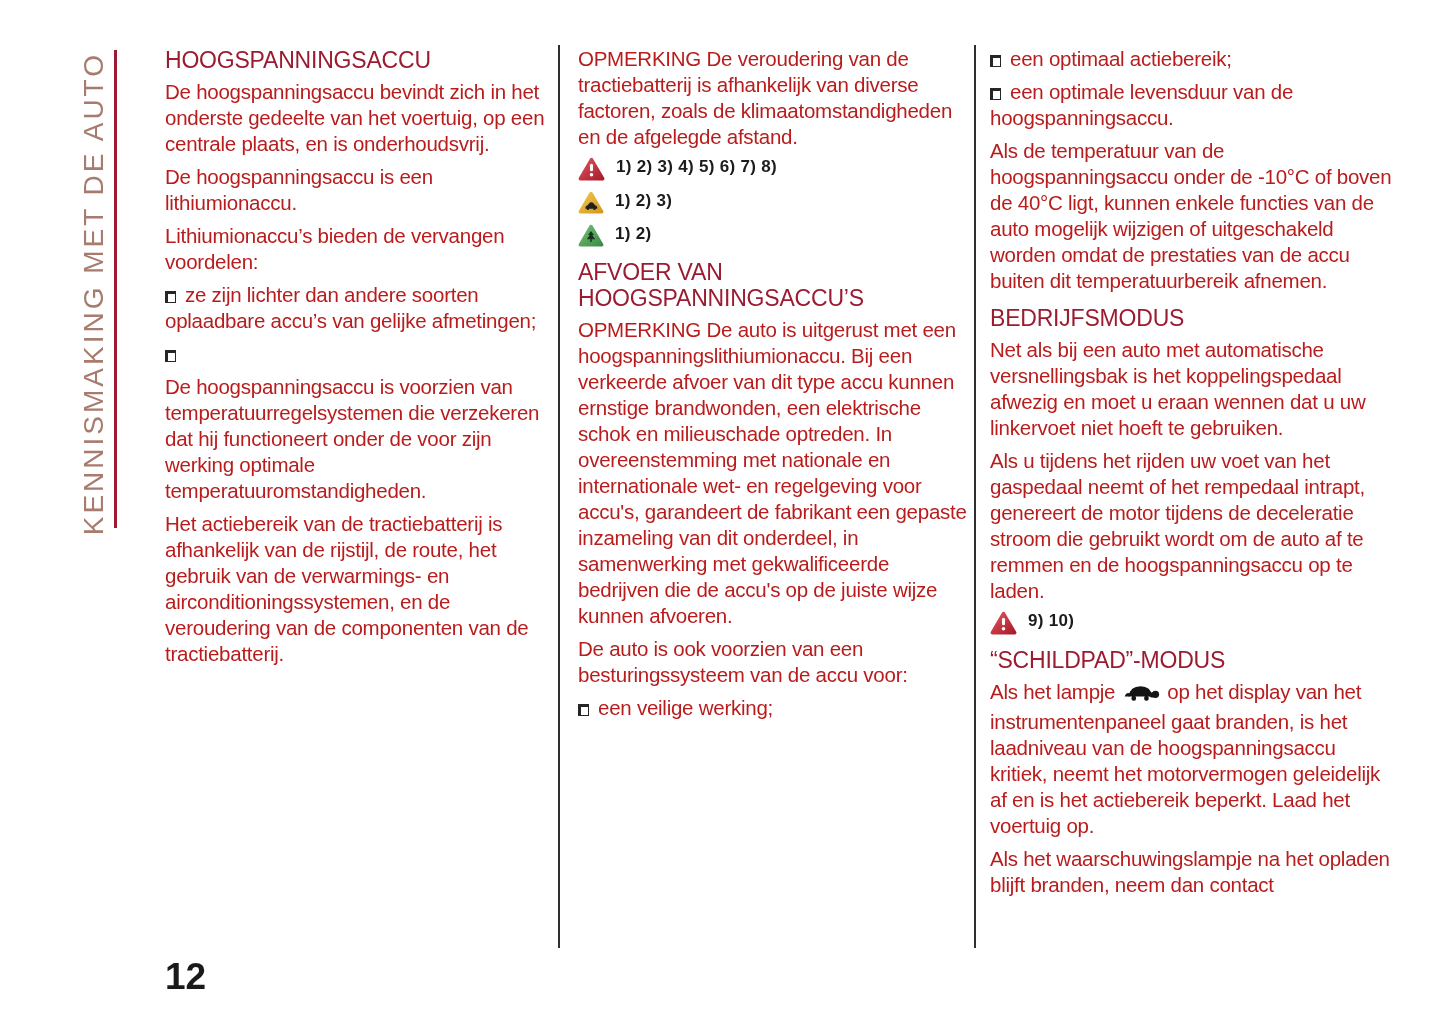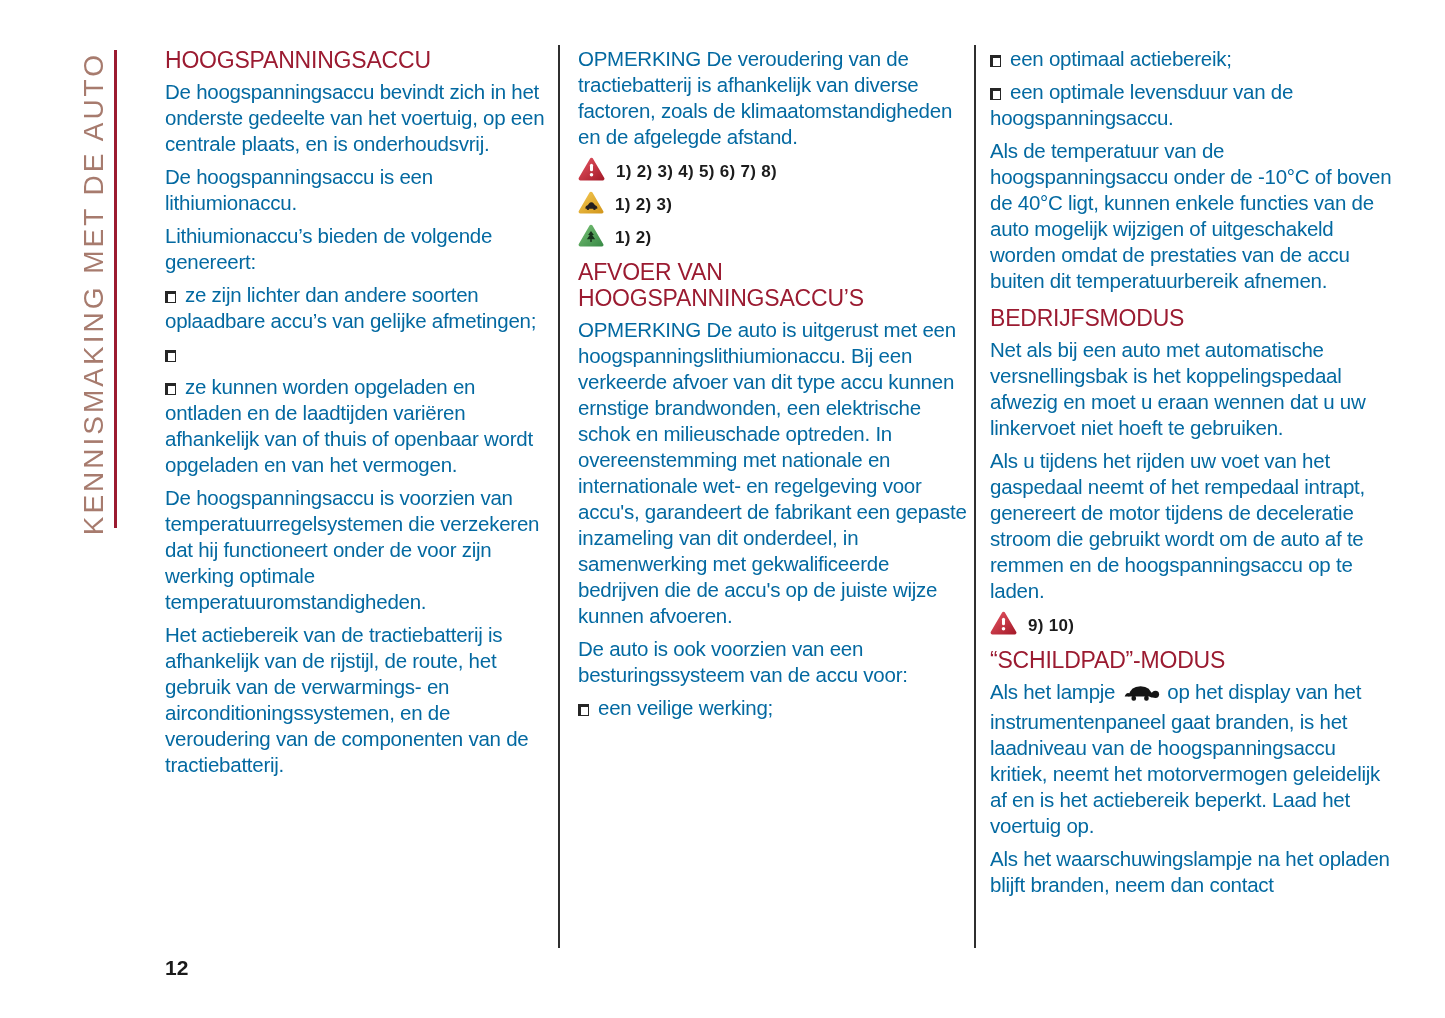--- a/index.html
+++ b/index.html
@@ -21,50 +21,49 @@
   .col-3 { left:990px; width:402px; }
   .column-divider { position:absolute; top:45px; width:1.6px; height:903px; background:#2f2f2f; }
   .divider-1 { left:558px; }
   .divider-2 { left:974px; }
   .heading {
     font-size:23px; font-weight:normal; color:#9b1b31; margin:12px 0 5px 0;
     letter-spacing:-0.2px; line-height:1.12;
   }
   .column > .heading:first-child { margin-top:2px; }
   .para {
-    font-size:20.5px; line-height:26px; letter-spacing:-0.25px; margin:0 0 7px 0; color:#0369a1;
+    font-size:20.5px; line-height:26px; letter-spacing:-0.25px; margin:0 0 7px 0; color:#b91c1c;
   }
   .square {
     display:inline-block; width:11px; height:12px; box-sizing:border-box;
     border:solid #262626; border-width:3px 1.6px 1.6px 3px;
     margin-right:9px; vertical-align:-1px;
   }
-  .warnrow { display:flex; align-items:flex-end; gap:11px; margin:4px 0 9px 0; }
+  .warnrow { display:flex; align-items:flex-start; gap:11px; margin:4px 0 9px 0; }
   .warnrow .refs { font-weight:bold; font-size:17px; color:#1c1c1c; letter-spacing:0.3px; }
   .warn-icon { display:inline-flex; }
   .inline-icon { display:inline-block; vertical-align:-4px; margin:0 7px; }
   .page-number {
-    position:absolute; left:165px; top:956px; font-size:21px; font-weight:bold; color:#1a1a1a;
+    position:absolute; left:165px; top:956px; font-size:37px; font-weight:bold; color:#1a1a1a;
   }
 </style>
 </head>
 <body>
 
 <div class="page">
   <div class="sidebar-label">KENNISMAKING MET DE AUTO</div>
   <div class="sidebar-rule"></div>
 
   <div class="column col-1">
       <h2 class="heading">HOOGSPANNINGSACCU</h2>
       <p class="para">De hoogspanningsaccu bevindt zich in het onderste gedeelte van het voertuig, op een centrale plaats, en is onderhoudsvrij.</p>
       <p class="para">De hoogspanningsaccu is een lithiumionaccu.</p>
-      <p class="para">Lithiumionaccu’s bieden de volgende genereert:</p>
+      <p class="para">Lithiumionaccu’s bieden de vervangen voordelen:</p>
       <p class="para"><span class="square"></span><span>ze zijn lichter dan andere soorten oplaadbare accu’s van gelijke afmetingen;</span></p>
       <p class="para"><span class="square"></span></p>
-      <p class="para"><span class="square"></span><span>ze kunnen worden opgeladen en ontladen en de laadtijden variëren afhankelijk van of thuis of openbaar wordt opgeladen en van het vermogen.</span></p>
       <p class="para">De hoogspanningsaccu is voorzien van temperatuurregelsystemen die verzekeren dat hij functioneert onder de voor zijn werking optimale temperatuuromstandigheden.</p>
       <p class="para">Het actiebereik van de tractiebatterij is afhankelijk van de rijstijl, de route, het gebruik van de verwarmings- en airconditioningssystemen, en de veroudering van de componenten van de tractiebatterij.</p>
     </div>
   <div class="column-divider divider-1"></div>
   <div class="column col-2">
       <p class="para">OPMERKING De veroudering van de tractiebatterij is afhankelijk van diverse factoren, zoals de klimaatomstandigheden en de afgelegde afstand.</p>
       <div class="warnrow">
         <span class="warn-icon">
           <svg width="27" height="25" viewBox="0 0 34 31">
       <defs>

